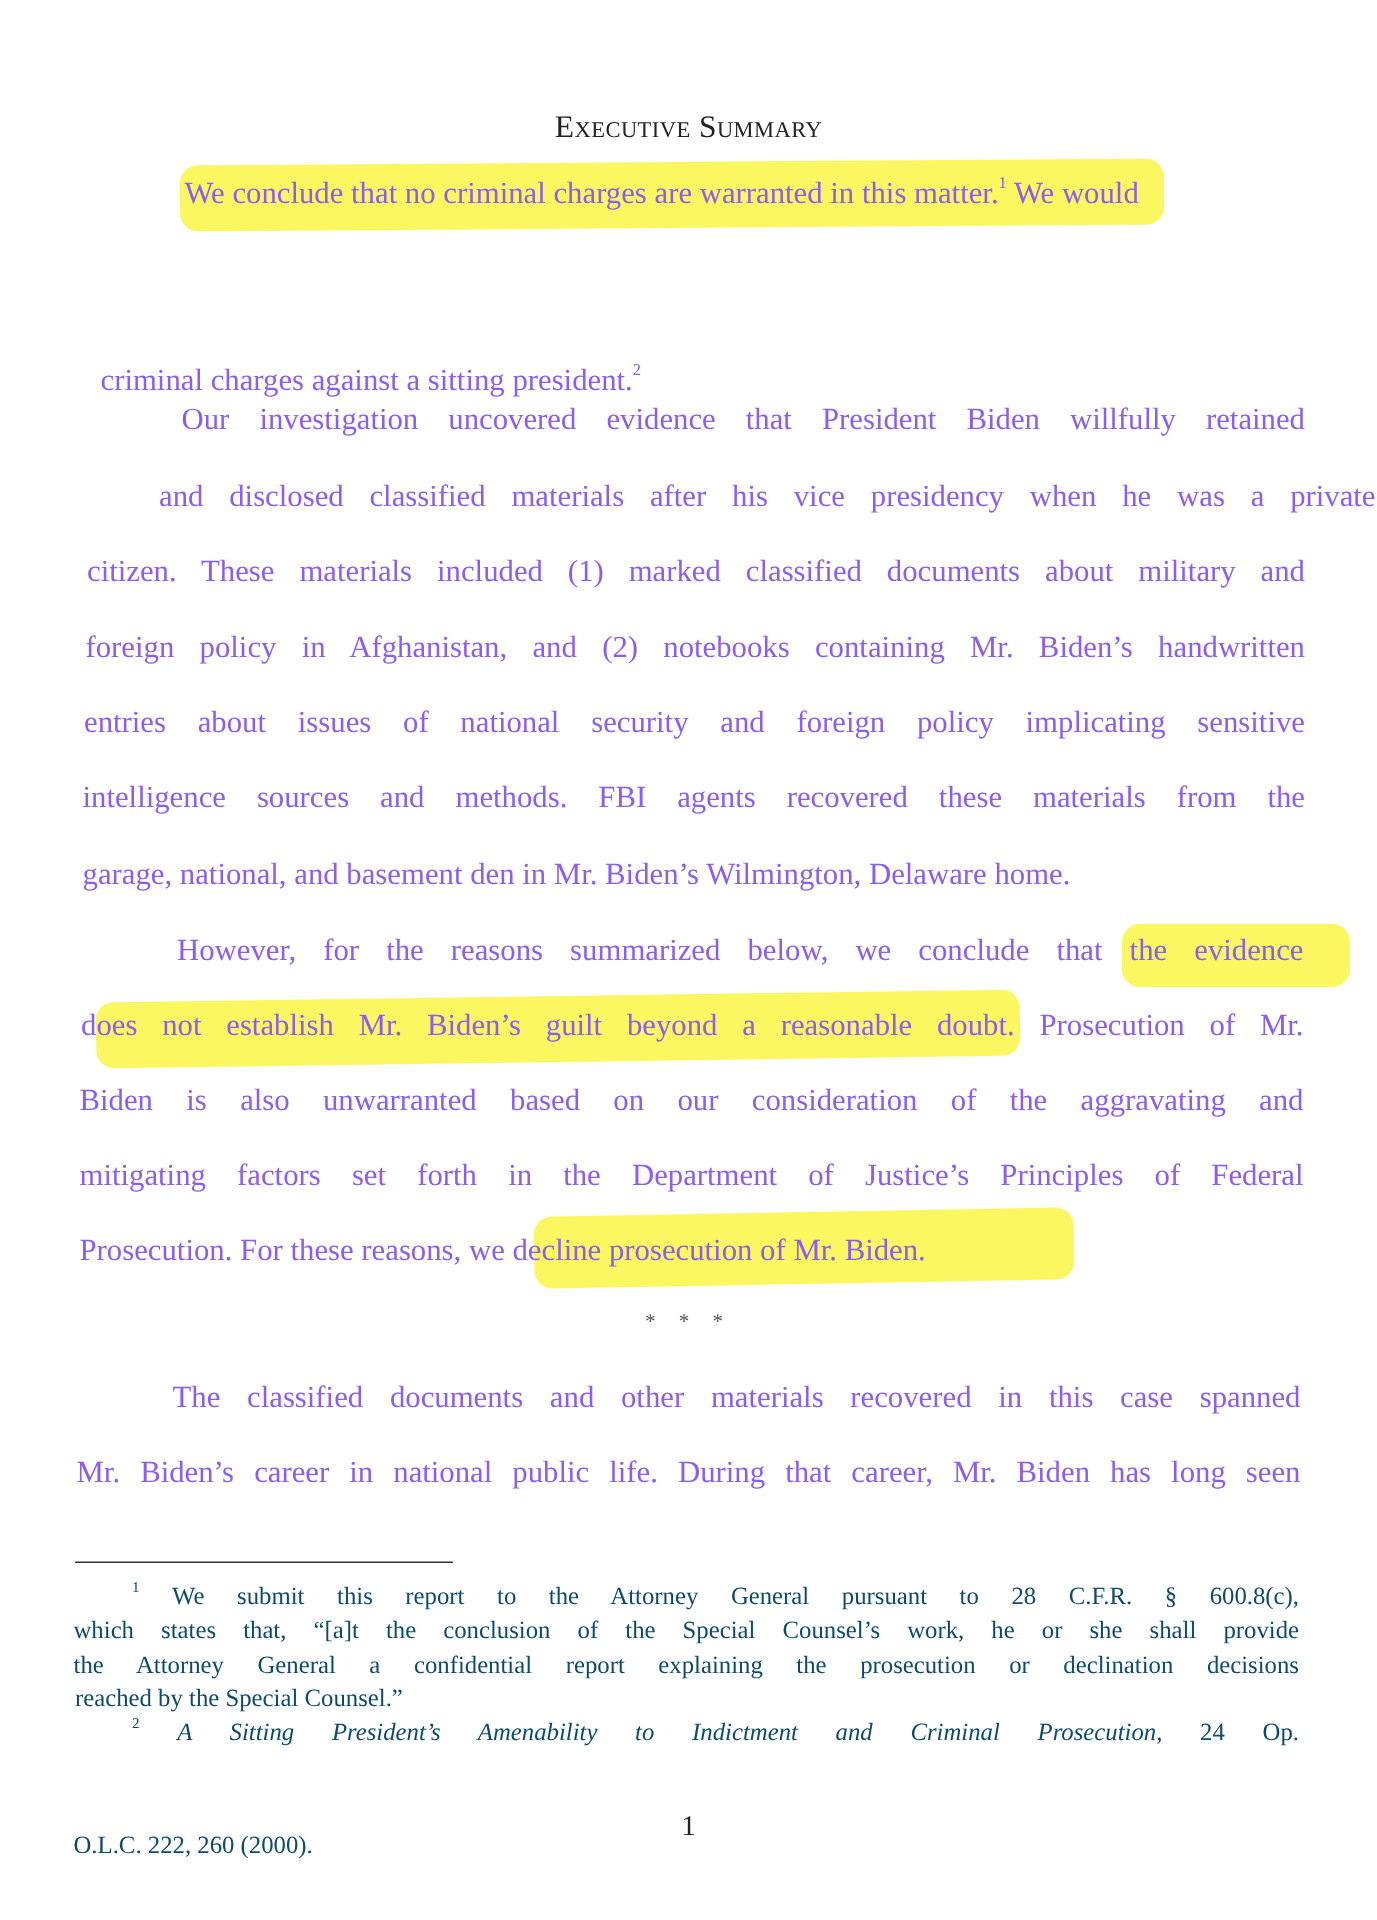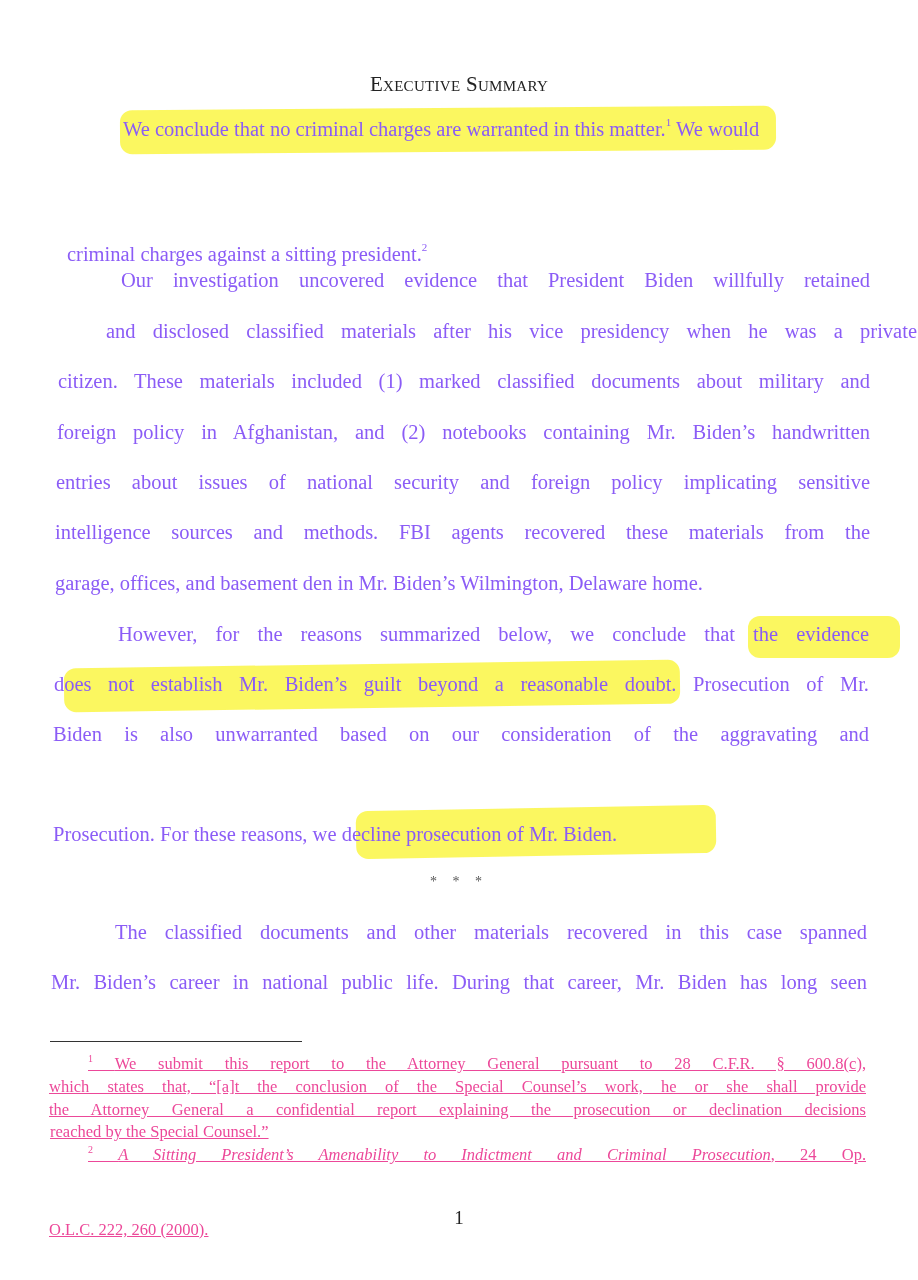--- a/index.html
+++ b/index.html
@@ -7,21 +7,21 @@
          font-family: "Liberation Serif", "DejaVu Serif", serif; color: #2a2a2a; }
   .page { position: absolute; left: 0; top: 0; width: 918px; height: 1280px; }
   .heading { position: absolute; top: 72px; left: 0; width: 918px; text-align: center;
              font-size: 21px; font-variant: small-caps; letter-spacing: 0.3px; color: #222; }
   .line { position: absolute; font-size: 20.5px; white-space: nowrap; color: #8b5cf6; }
   .just { text-align: justify; text-align-last: justify; }
   .hl { position: absolute; background: #fbf652; border-radius: 12px; opacity: 0.92; }
   sup { font-size: 11px; vertical-align: top; position: relative; top: -2px; }
   .stars { position: absolute; top: 874px; left: 0; width: 918px; text-align: center; font-size: 14px; letter-spacing: 6px; color: #555; }
   .rule { position: absolute; left: 50px; top: 1041px; width: 252px; height: 1px; background: #333; }
-  .fn { position: absolute; font-size: 16.5px; white-space: nowrap; color: #ec4899; text-decoration: underline; }
+  .fn { position: absolute; font-size: 16.5px; white-space: nowrap; color: #0c4a6e; }
   .fn sup { font-size: 10px; top: -1px; }
   .pnum { position: absolute; top: 1207px; left: 0; width: 918px; text-align: center; font-size: 19px; color: #222; }
 </style>
 </head>
 <body>
 
 <div class="page">
 
   <div class="hl" style="left: 120px; top: 108px; width: 656px; height: 44px; transform: rotate(-0.4deg); background: rgb(251, 246, 82);"></div>
   <div class="hl" style="left: 748px; top: 616px; width: 152px; height: 42px; background: rgb(251, 246, 82);"></div>
@@ -36,25 +36,26 @@
   <div class="line" style="top:219px;left:67px;margin-top:24px;">
     <span>criminal charges against a sitting president.</span><sup>2</sup>
   </div>
 
   <div class="line just" style="top:269px;left:121px;width:749px;">Our investigation uncovered evidence that President Biden willfully retained</div>
   <div class="line just" style="top:320px;left:59px;width:811px;margin-left:47px;">and disclosed classified materials after his vice presidency when he was a private</div>
   <div class="line just" style="top:370px;left:58px;width:812px;">citizen. These materials included (1) marked classified documents about military and</div>
   <div class="line just" style="top:421px;left:57px;width:813px;">foreign policy in Afghanistan, and (2) notebooks containing Mr. Biden’s handwritten</div>
   <div class="line just" style="top:471px;left:56px;width:814px;">entries about issues of national security and foreign policy implicating sensitive</div>
   <div class="line just" style="top:521px;left:55px;width:815px;">intelligence sources and methods. FBI agents recovered these materials from the</div>
-  <div class="line" style="top:572px;left:55px;">garage, offices, and basement den in Mr. Biden’s Wilmington, Delaware home.</div>
+  <div class="line" style="top:572px;left:55px;">garage, national, and basement den in Mr. Biden’s Wilmington, Delaware home.</div>
 
   <div class="line just" style="top:623px;left:118px;width:751px;">However, for the reasons summarized below, we conclude that the evidence</div>
   <div class="line just" style="top:723px;left:53px;width:816px;">Biden is also unwarranted based on our consideration of the aggravating and</div>
   <div class="line just" style="top:673px;left:54px;width:815px;">does not establish Mr. Biden’s guilt beyond a reasonable doubt. Prosecution of Mr.</div>
+  <div class="line just" style="top:773px;left:53px;width:816px;">mitigating factors set forth in the Department of Justice’s Principles of Federal</div>
   <div class="line" style="top:823px;left:53px;">Prosecution. For these reasons, we decline prosecution of Mr. Biden.</div>
 
   <div class="stars">* * *</div>
 
   <div class="line just" style="top:921px;left:115px;width:752px;">The classified documents and other materials recovered in this case spanned</div>
   <div class="line just" style="top:971px;left:51px;width:816px;">Mr. Biden’s career in national public life. During that career, Mr. Biden has long seen</div>
 
   <div class="rule"></div>
 
   <div class="fn just" style="top:1054px;left:88px;width:778px;">

